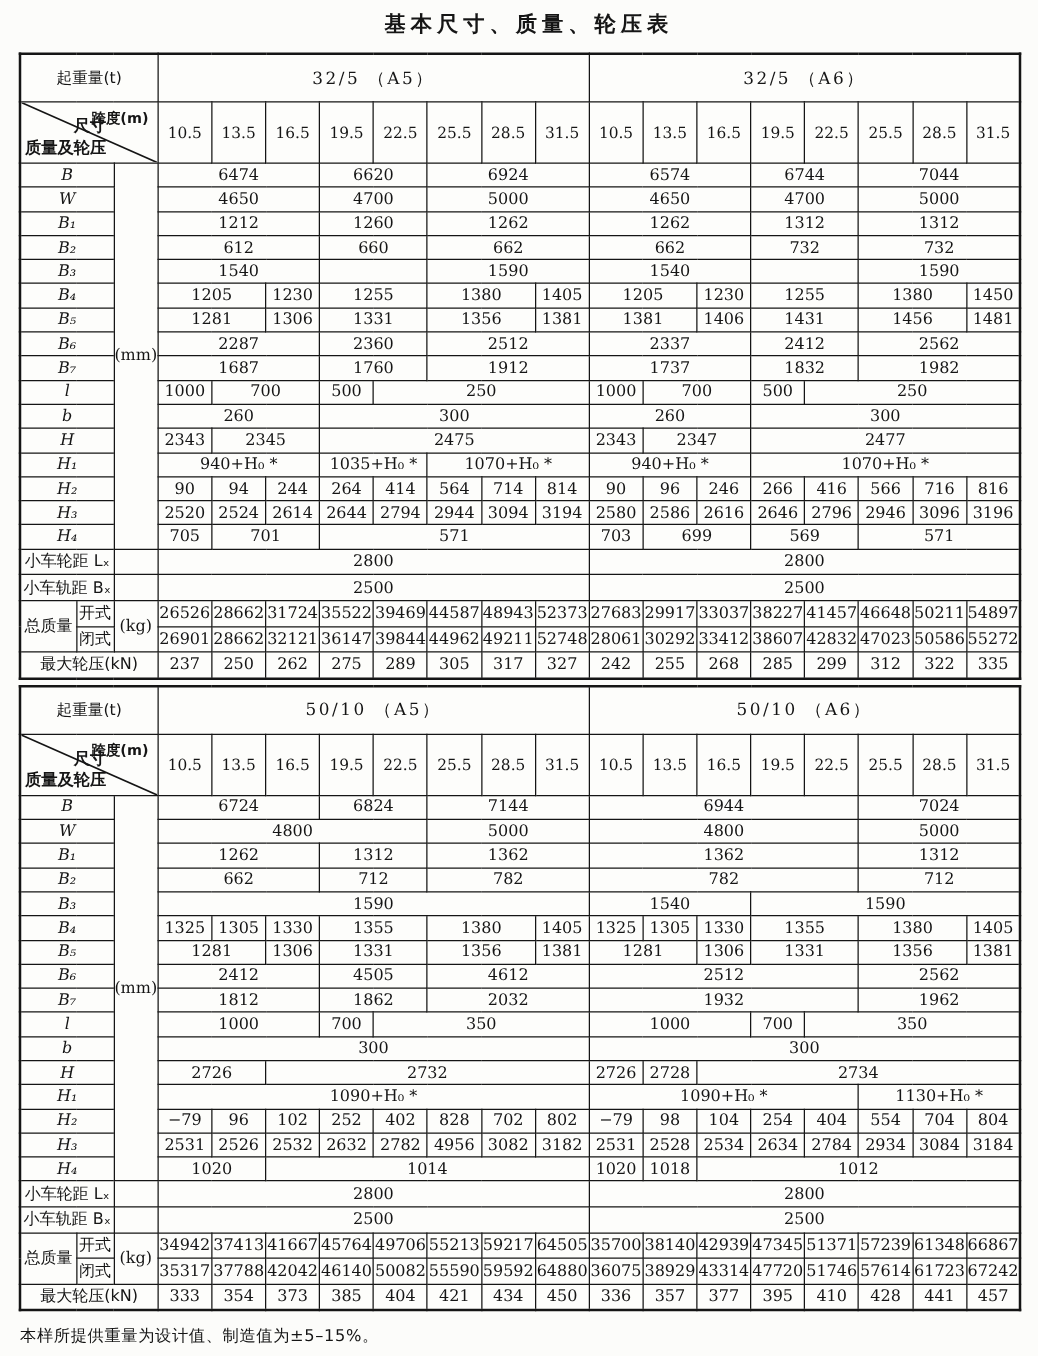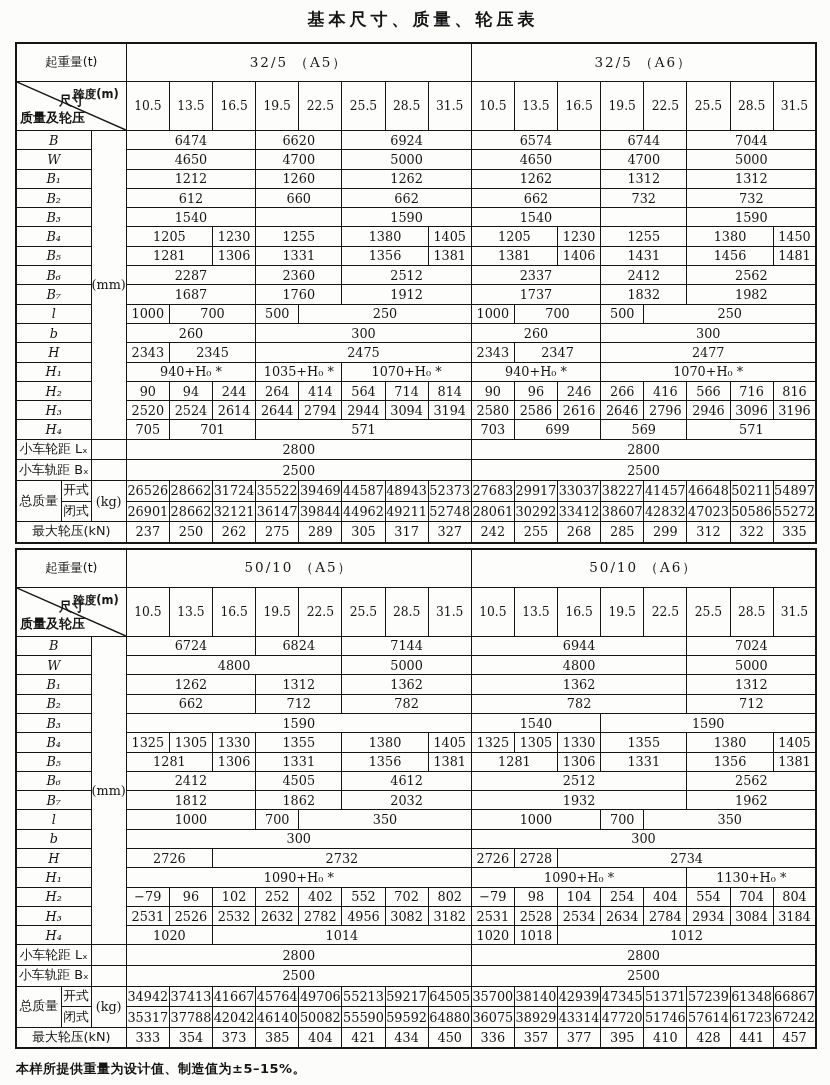--- a/index.html
+++ b/index.html
@@ -38,21 +38,21 @@
   .dtop{
     position:absolute;top:5px;right:7px;
     font-family:"DejaVu Sans", sans-serif;font-weight:bold;font-size:11.5px;
   }
   .dbot{
     position:absolute;left:3px;bottom:3px;text-align:right;line-height:1.3;
     font-family:Liberation Serif, serif;font-weight:bold;font-size:13px;
   }
   .footnote{
     margin:11px 0 0 16px;font-family:"DejaVu Sans", sans-serif;
-    font-weight:bold;font-size:13px;letter-spacing:0.5px;
+    font-weight:normal;font-size:13px;letter-spacing:0.5px;
   }
 </style>
 </head>
 <body>
 
 <div class="page">
   <div class="title">基本尺寸、质量、轮压表</div>
   <div id="tables">
       <table class="section">
         <colgroup>
@@ -522,21 +522,21 @@
             <td colspan="5">1090+H₀ *</td>
             <td colspan="3">1130+H₀ *</td>
           </tr>
           <tr class="dim">
             <td colspan="2" class="rowlabel">H₂</td>
             <td colspan="1">−79</td>
             <td colspan="1">96</td>
             <td colspan="1">102</td>
             <td colspan="1">252</td>
             <td colspan="1">402</td>
-            <td colspan="1">552</td>
+            <td colspan="1">828</td>
             <td colspan="1">702</td>
             <td colspan="1">802</td>
             <td colspan="1">−79</td>
             <td colspan="1">98</td>
             <td colspan="1">104</td>
             <td colspan="1">254</td>
             <td colspan="1">404</td>
             <td colspan="1">554</td>
             <td colspan="1">704</td>
             <td colspan="1">804</td>

